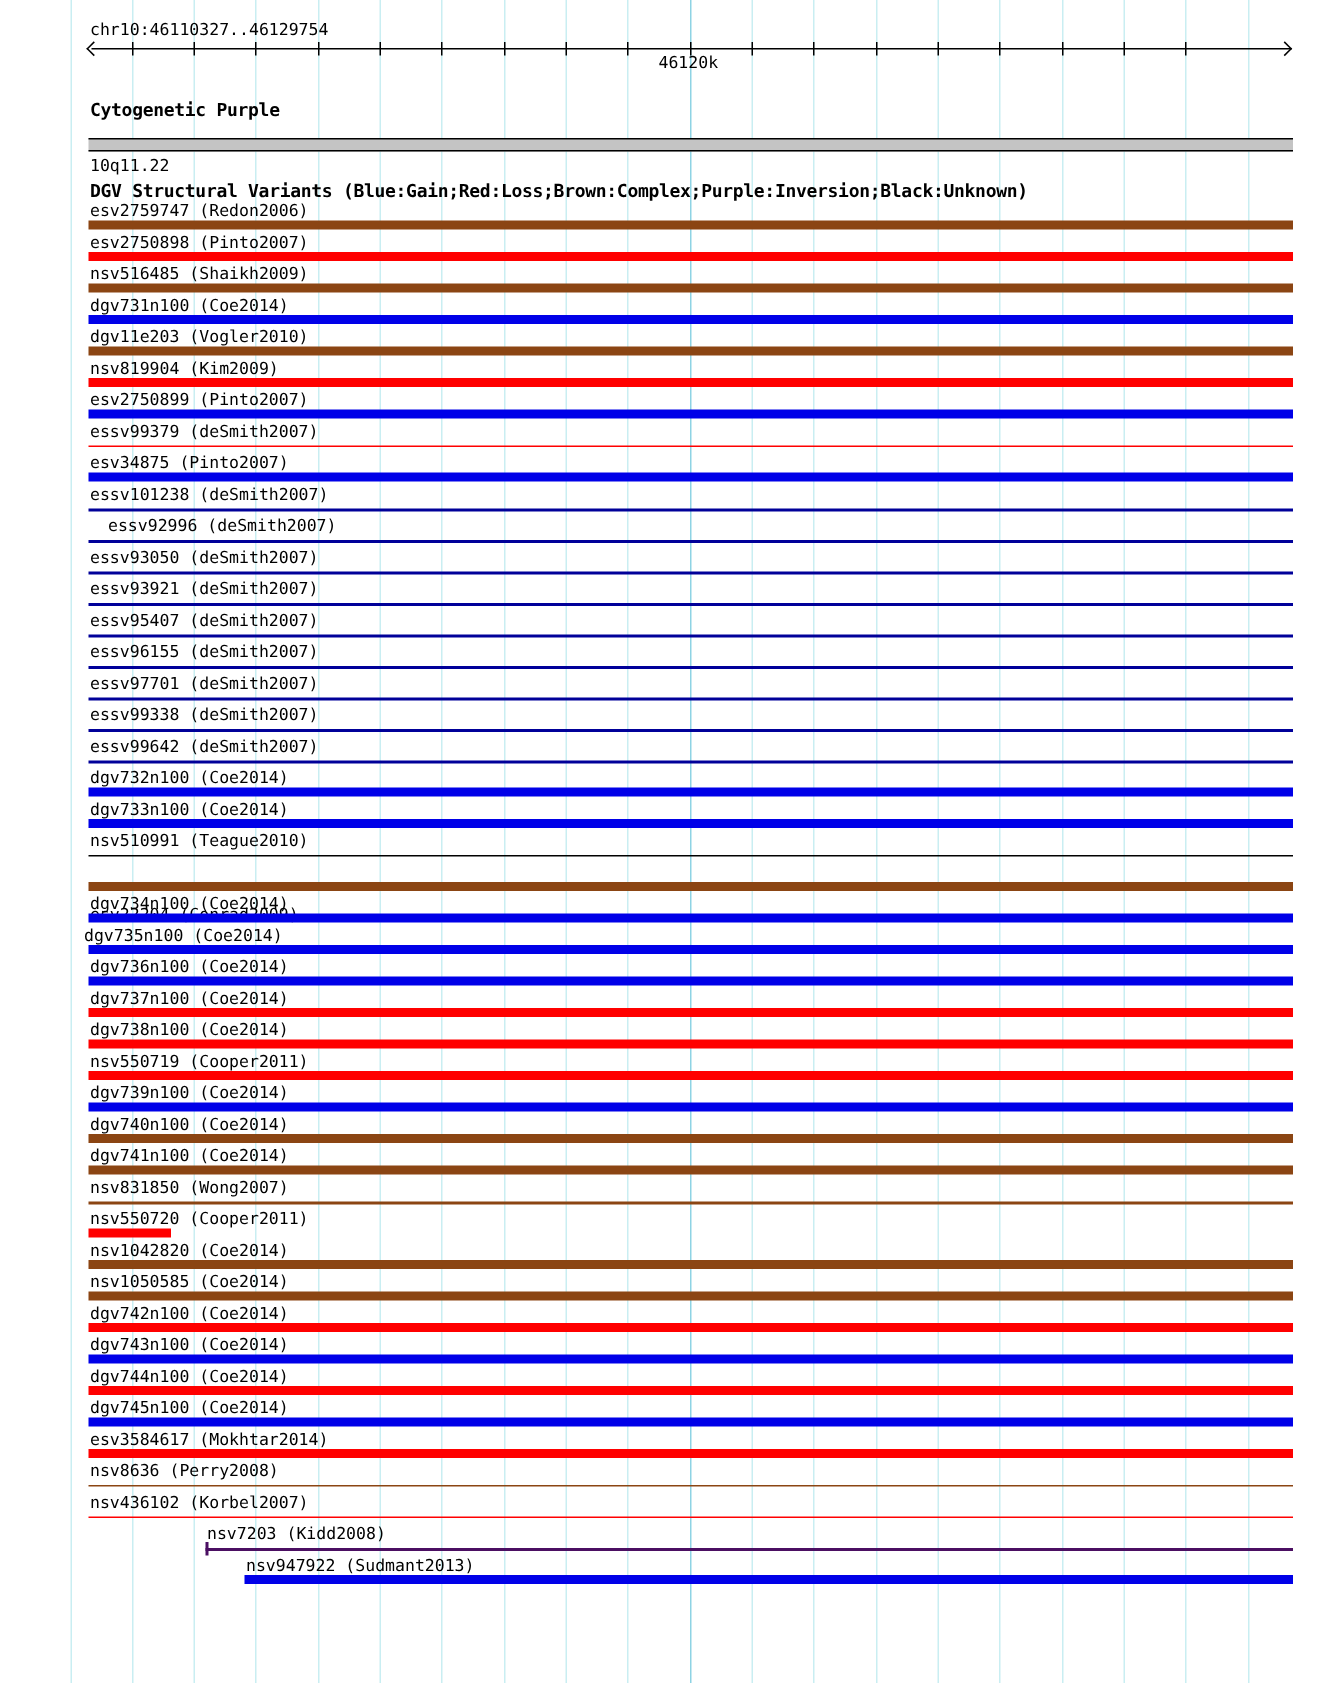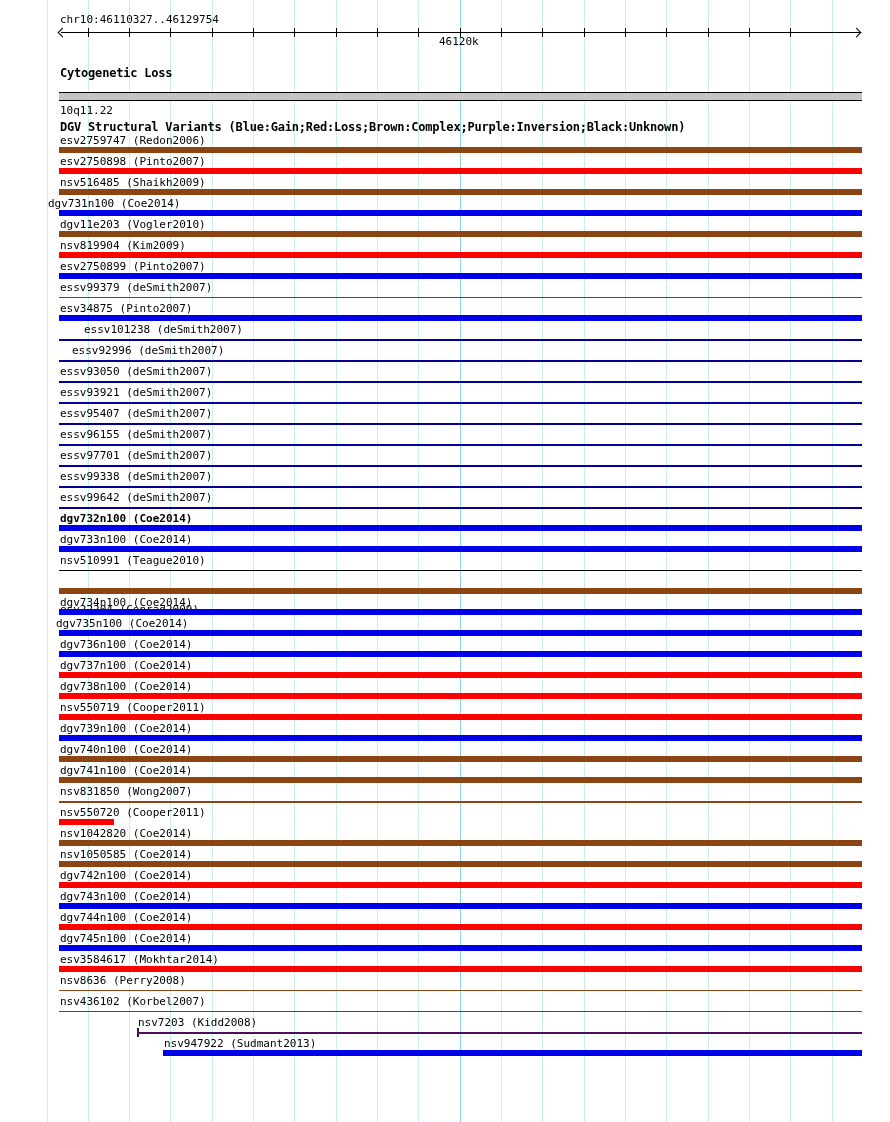--- a/index.html
+++ b/index.html
@@ -79,65 +79,65 @@
         <div class="rtick" style="left: 625px;"></div>
         <div class="rtick" style="left: 666px;"></div>
         <div class="rtick" style="left: 708px;"></div>
         <div class="rtick" style="left: 749px;"></div>
         <div class="rtick" style="left: 790px;"></div>
       </div>
     <div class="tick-label">46120k</div>
   </div>
 
   <div>
-    <div class="track-title cyto-title">Cytogenetic Loss</div>
+    <div class="track-title cyto-title">Cytogenetic Purple</div>
     <div class="band-label">10q11.22</div>
     <div class="band-rect"></div>
   </div>
 
   <div>
     <div class="track-title dgv-title">DGV Structural Variants (Blue:Gain;Red:Loss;Brown:Complex;Purple:Inversion;Black:Unknown)</div>
     <div>
         <div class="v-label" style="left: 60px; top: 135px;">esv2759747 (Redon2006)</div>
         <div class="v-bar" style="left: 59px; top: 147px; width: 803px; height: 6px; background: rgb(139, 69, 19);"></div>
         <div class="v-label" style="left: 60px; top: 156px;">esv2750898 (Pinto2007)</div>
         <div class="v-bar" style="left: 59px; top: 168px; width: 803px; height: 6px; background: rgb(255, 0, 0);"></div>
         <div class="v-label" style="left: 60px; top: 177px;">nsv516485 (Shaikh2009)</div>
         <div class="v-bar" style="left: 59px; top: 189px; width: 803px; height: 6px; background: rgb(139, 69, 19);"></div>
-        <div class="v-label" style="left: 48px; top: 198px;">dgv731n100 (Coe2014)</div>
+        <div class="v-label" style="left: 60px; top: 198px;">dgv731n100 (Coe2014)</div>
         <div class="v-bar" style="left: 59px; top: 210px; width: 803px; height: 6px; background: rgb(0, 0, 232);"></div>
         <div class="v-label" style="left: 60px; top: 219px;">dgv11e203 (Vogler2010)</div>
         <div class="v-bar" style="left: 59px; top: 231px; width: 803px; height: 6px; background: rgb(139, 69, 19);"></div>
         <div class="v-label" style="left: 60px; top: 240px;">nsv819904 (Kim2009)</div>
         <div class="v-bar" style="left: 59px; top: 252px; width: 803px; height: 6px; background: rgb(255, 0, 0);"></div>
         <div class="v-label" style="left: 60px; top: 261px; text-align: center;">esv2750899 (Pinto2007)</div>
         <div class="v-bar" style="left: 59px; top: 273px; width: 803px; height: 6px; background: rgb(0, 0, 232);"></div>
         <div class="v-label" style="left: 60px; top: 282px;">essv99379 (deSmith2007)</div>
         <div class="v-bar" style="left: 59px; top: 297px; width: 803px; height: 1px; background: rgb(255, 0, 0);"></div>
         <div class="v-label" style="left: 60px; top: 303px;">esv34875 (Pinto2007)</div>
         <div class="v-bar" style="left: 59px; top: 315px; width: 803px; height: 6px; background: rgb(0, 0, 232);"></div>
-        <div class="v-label" style="left: 60px; top: 324px; margin-left: 24px;">essv101238 (deSmith2007)</div>
+        <div class="v-label" style="left: 60px; top: 324px;">essv101238 (deSmith2007)</div>
         <div class="v-bar" style="left: 59px; top: 339px; width: 803px; height: 2px; background: rgb(0, 0, 153);"></div>
         <div class="v-label" style="left: 72px; top: 345px;">essv92996 (deSmith2007)</div>
         <div class="v-bar" style="left: 59px; top: 360px; width: 803px; height: 2px; background: rgb(0, 0, 153);"></div>
         <div class="v-label" style="left: 60px; top: 366px;">essv93050 (deSmith2007)</div>
         <div class="v-bar" style="left: 59px; top: 381px; width: 803px; height: 2px; background: rgb(0, 0, 153);"></div>
         <div class="v-label" style="left: 60px; top: 387px;">essv93921 (deSmith2007)</div>
         <div class="v-bar" style="left: 59px; top: 402px; width: 803px; height: 2px; background: rgb(0, 0, 153);"></div>
         <div class="v-label" style="left: 60px; top: 408px;">essv95407 (deSmith2007)</div>
         <div class="v-bar" style="left: 59px; top: 423px; width: 803px; height: 2px; background: rgb(0, 0, 153);"></div>
         <div class="v-label" style="left: 60px; top: 429px;">essv96155 (deSmith2007)</div>
         <div class="v-bar" style="left: 59px; top: 444px; width: 803px; height: 2px; background: rgb(0, 0, 153);"></div>
         <div class="v-label" style="left: 60px; top: 450px;">essv97701 (deSmith2007)</div>
         <div class="v-bar" style="left: 59px; top: 465px; width: 803px; height: 2px; background: rgb(0, 0, 153);"></div>
         <div class="v-label" style="left: 60px; top: 471px;">essv99338 (deSmith2007)</div>
         <div class="v-bar" style="left: 59px; top: 486px; width: 803px; height: 2px; background: rgb(0, 0, 153);"></div>
         <div class="v-label" style="left: 60px; top: 492px;">essv99642 (deSmith2007)</div>
         <div class="v-bar" style="left: 59px; top: 507px; width: 803px; height: 2px; background: rgb(0, 0, 153);"></div>
-        <div class="v-label" style="left: 60px; top: 513px; font-weight: bold;">dgv732n100 (Coe2014)</div>
+        <div class="v-label" style="left: 60px; top: 513px;">dgv732n100 (Coe2014)</div>
         <div class="v-bar" style="left: 59px; top: 525px; width: 803px; height: 6px; background: rgb(0, 0, 232);"></div>
         <div class="v-label" style="left: 60px; top: 534px;">dgv733n100 (Coe2014)</div>
         <div class="v-bar" style="left: 59px; top: 546px; width: 803px; height: 6px; background: rgb(0, 0, 232);"></div>
         <div class="v-label" style="left: 60px; top: 555px;">nsv510991 (Teague2010)</div>
         <div class="v-bar" style="left: 59px; top: 570px; width: 803px; height: 1px; background: rgb(0, 0, 0);"></div>
         <div class="v-label" style="left: 60px; top: 576px; margin-top: 28px;">esv22204 (Conrad2009)</div>
         <div class="v-bar" style="left: 59px; top: 588px; width: 803px; height: 6px; background: rgb(139, 69, 19);"></div>
         <div class="v-label" style="left: 60px; top: 597px;">dgv734n100 (Coe2014)</div>
         <div class="v-bar" style="left: 59px; top: 609px; width: 803px; height: 6px; background: rgb(0, 0, 232);"></div>
         <div class="v-label" style="left: 56px; top: 618px;">dgv735n100 (Coe2014)</div>

